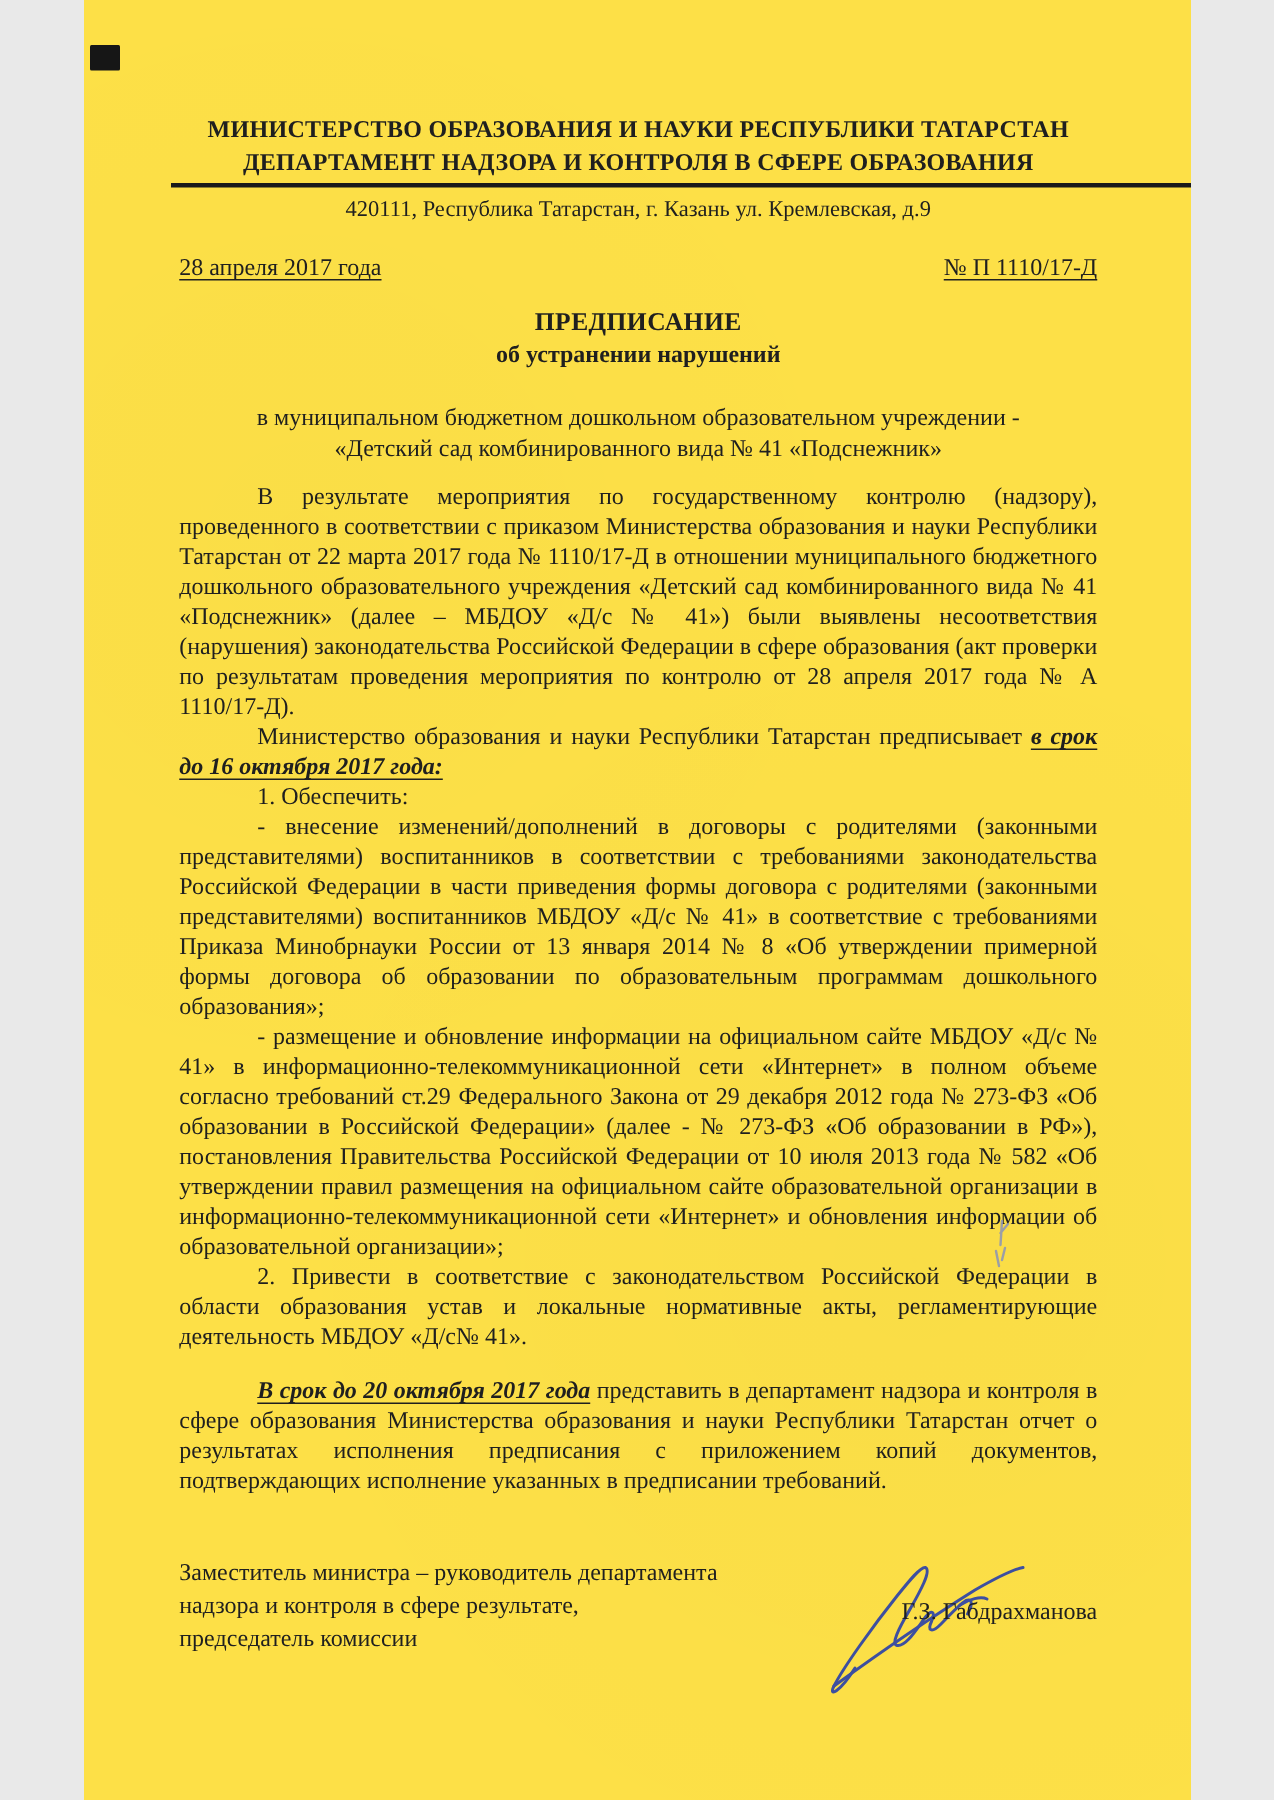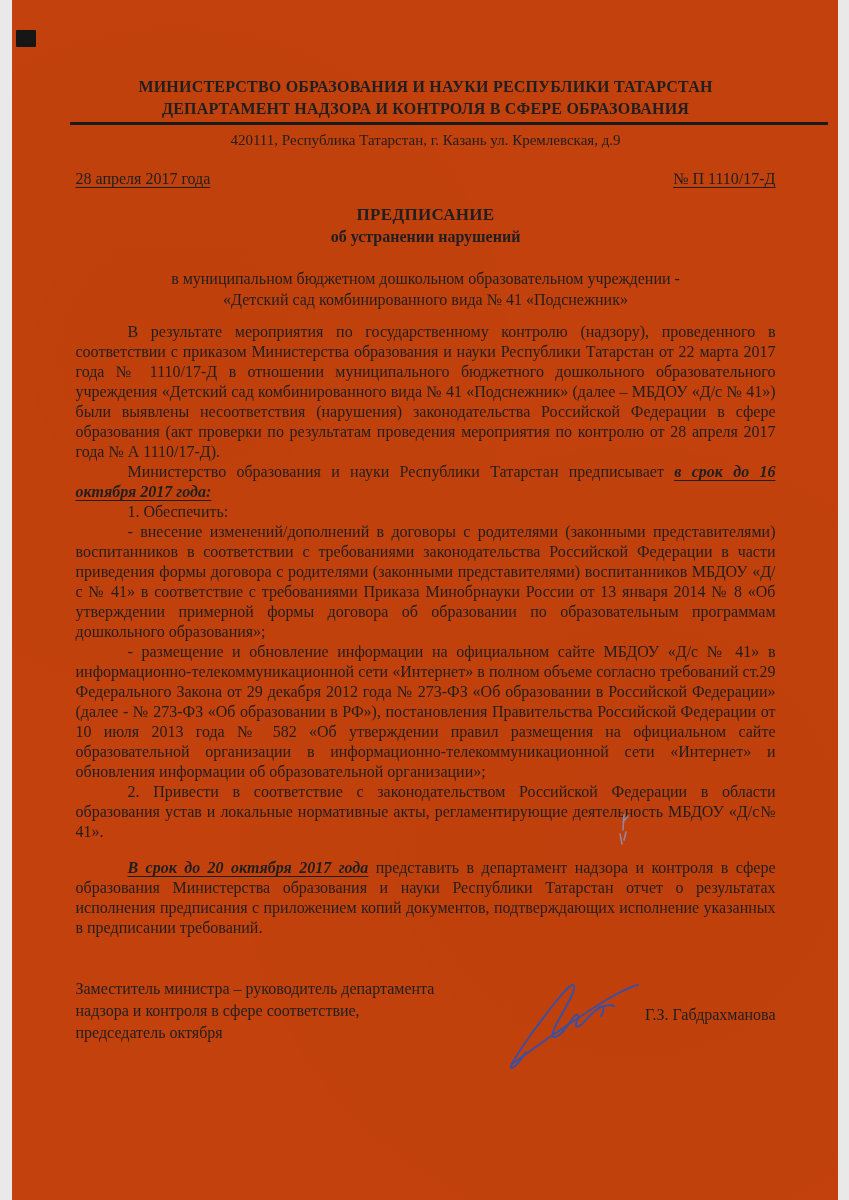--- a/index.html
+++ b/index.html
@@ -1,21 +1,21 @@
 <!DOCTYPE html>
 <html lang="ru"><head>
 <meta charset="utf-8">
 <style>
   html,body{margin:0;padding:0;}
   body{background:#e9e9e9;font-family:"Liberation Serif","DejaVu Serif",serif;}
   .sheet{
     position:relative;
-    width:826px;height:1200px;
+    width:738px;height:1200px;
     margin:0 auto;
-    background:#c2410c;
+    background:#fde047;
     color:#1f1f1f;
     overflow:hidden;
     box-sizing:border-box;
     padding:76px 62px 0 64px;
   }
   
   .sheet::before{
     content:"";position:absolute;inset:0;pointer-events:none;
     background:
       radial-gradient(circle at 20% 30%, rgba(0,0,0,0.012), transparent 40%),
@@ -100,22 +100,22 @@
 
   <div class="pen-mark">
     <svg width="30" height="38" viewBox="0 0 30 38">
       <path d="M14 4 L13 20 M13 12 L18 6 M10 24 L12 34 M16 22 L14 30" stroke="#8a93b8" stroke-width="1.6" fill="none" stroke-linecap="round" opacity="0.85"></path>
     </svg>
   </div>
 
   <div class="sign-block">
     <div class="sign-post">
       <div>Заместитель министра – руководитель департамента</div>
-      <div>надзора и контроля в сфере соответствие,</div>
-      <div>председатель октября</div>
+      <div>надзора и контроля в сфере результате,</div>
+      <div>председатель комиссии</div>
     </div>
     <div class="sign-ink">
       <svg width="160" height="100" viewBox="0 0 160 100">
         <g stroke="#3d4fa0" stroke-width="2" fill="none" stroke-linecap="round">
           <path d="M22 76 C 12 92, 4 96, 8 88 C 14 76, 34 48, 50 28 C 58 18, 66 8, 69 9 C 73 11, 66 24, 58 38 C 51 50, 46 60, 50 61 C 56 62, 63 50, 69 42 C 73 37, 76 38, 73 45 C 70 51, 73 53, 79 47 C 85 41, 91 34, 96 31 C 101 29, 100 35, 97 40"></path>
           <path d="M8 88 C 30 72, 70 44, 102 24 C 116 16, 128 10, 134 9"></path>
           <path d="M92 34 C 98 30, 106 28, 110 30"></path>
         </g>
       </svg>
     </div>

